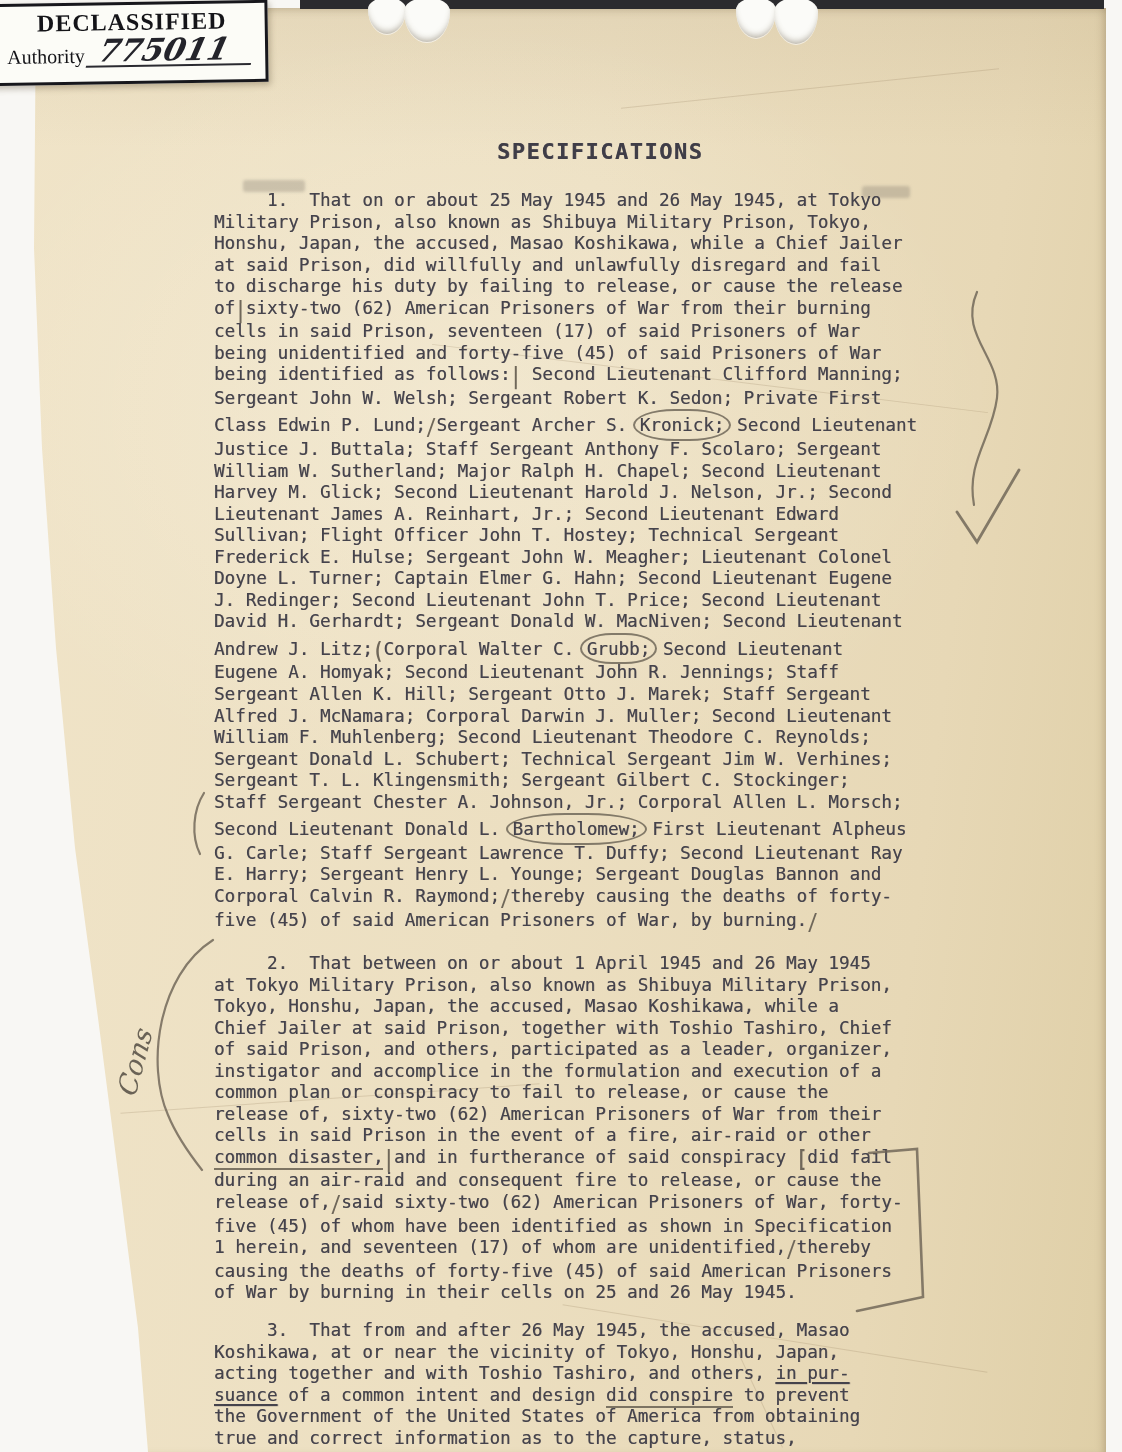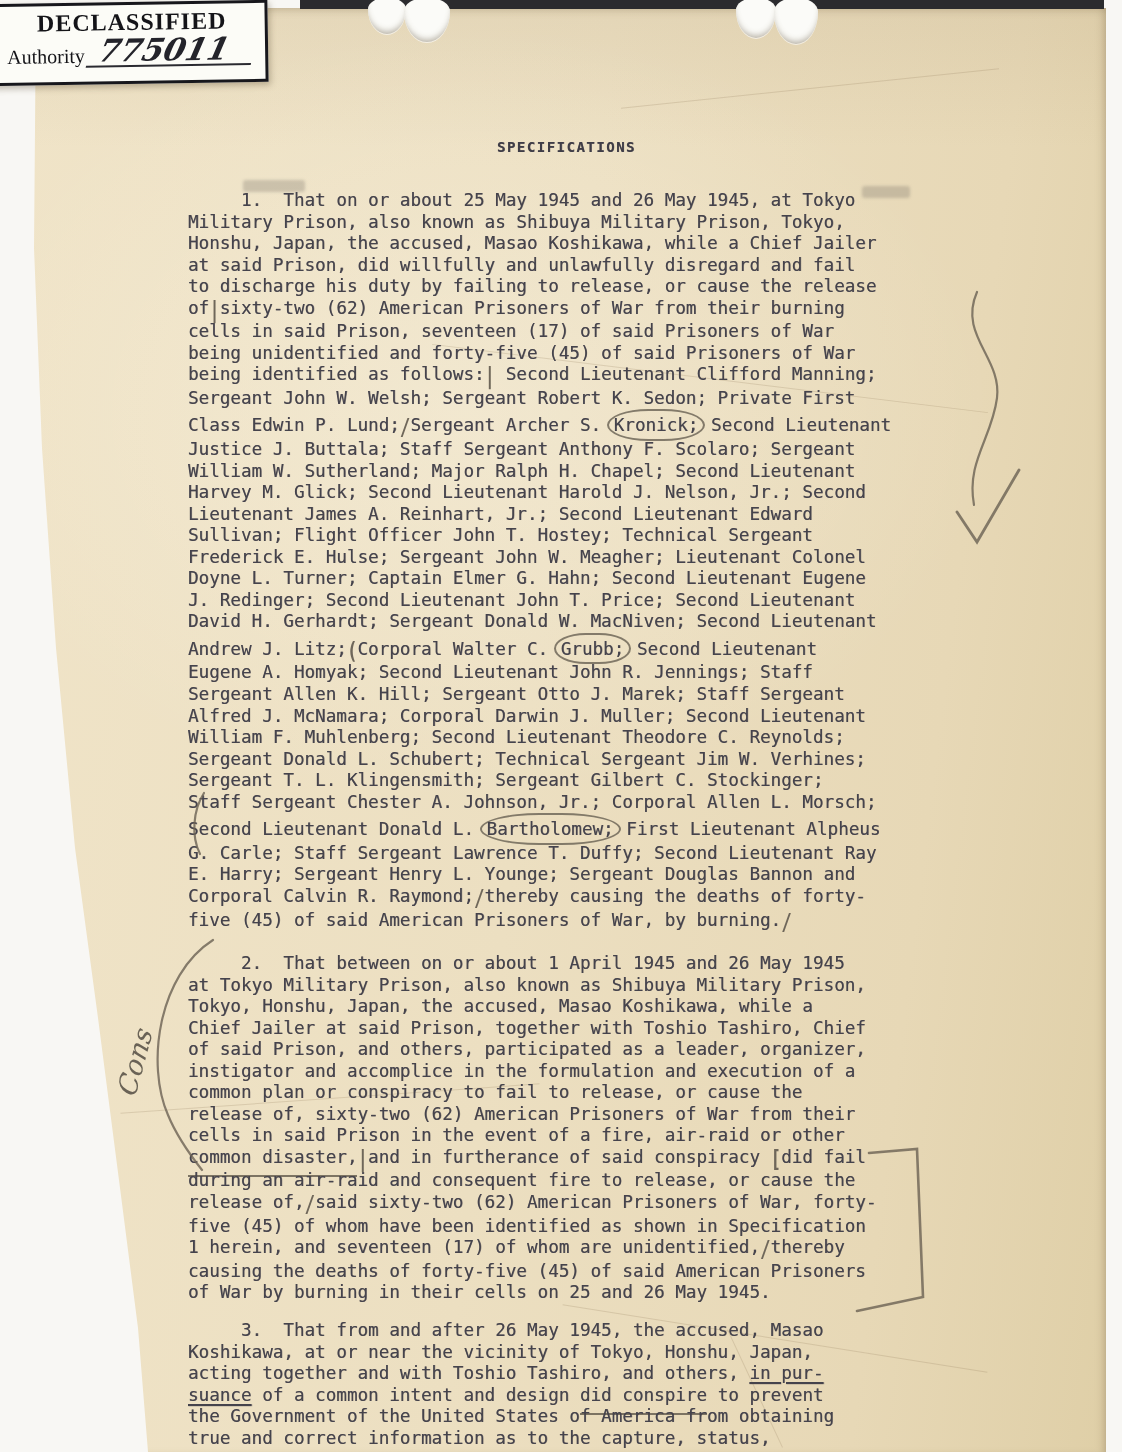--- a/index.html
+++ b/index.html
@@ -25,30 +25,30 @@
   .stamp{position:absolute;left:-10px;top:2px;width:278px;height:82px;background:#fcfcf7;
          border:3px solid #17171c;transform:rotate(-0.9deg);box-shadow:2px 3px 6px rgba(90,75,50,.35);
          font-family:"Liberation Serif","DejaVu Serif",serif;color:#141418;box-sizing:border-box;
          padding:4px 8px 0 14px;}
   .stamp-line1{font-size:24px;font-weight:bold;letter-spacing:1px;text-align:center;}
   .stamp-line2{font-size:20px;margin-top:1px;display:flex;align-items:flex-end;}
   .auth-num{font-family:"DejaVu Serif",serif;font-style:italic;font-size:31px;font-weight:600;
             color:#24242b;transform:skewX(-14deg);display:inline-block;border-bottom:2.5px solid #2a2a30;
             padding:0 26px 2px 10px;margin-left:4px;line-height:26px;}
   
-  .title{position:absolute;left:497px;top:131px;font-size:14px;font-weight:bold;letter-spacing:1.5px;
+  .title{position:absolute;left:497px;top:131px;font-size:22px;font-weight:bold;letter-spacing:1.5px;
          color:#3f3d47;text-shadow:.4px .3px .6px rgba(66,62,72,.65);}
-  .para{position:absolute;left:188px;font-size:17.6px;line-height:21.55px;color:#45434c;
+  .para{position:absolute;left:214px;font-size:17.6px;line-height:21.55px;color:#45434c;
         white-space:pre;text-shadow:.4px .3px .6px rgba(66,62,72,.55);}
   .m-pencil{color:#6f675a;font-weight:bold;display:inline-block;transform:scaleY(1.35);
             vertical-align:-2px;text-shadow:none;}
   .m-circle{display:inline-block;border:2px solid rgba(104,96,82,.8);border-radius:48%/58%;
             padding:4px 5px 2px;margin:0 -5px -2px;}
   .m-underline{text-decoration:underline;text-decoration-thickness:1.8px;text-underline-offset:3px;}
-  .m-hand{border-bottom:2px solid rgba(104,96,82,.85);padding-bottom:8px;}
+  .m-hand{border-bottom:2px solid rgba(104,96,82,.85);padding-bottom:1px;}
   .margin-note{position:absolute;left:78px;top:1008px;width:130px;transform:rotate(-75deg) skewX(-6deg);
                font-family:"DejaVu Serif",serif;font-style:italic;font-size:27px;color:#5b554a;opacity:.9;}
   svg.marks{position:absolute;left:0;top:0;pointer-events:none;}
 </style>
 </head>
 <body>
 
 <div class="scan">
 
   <div class="paper">

